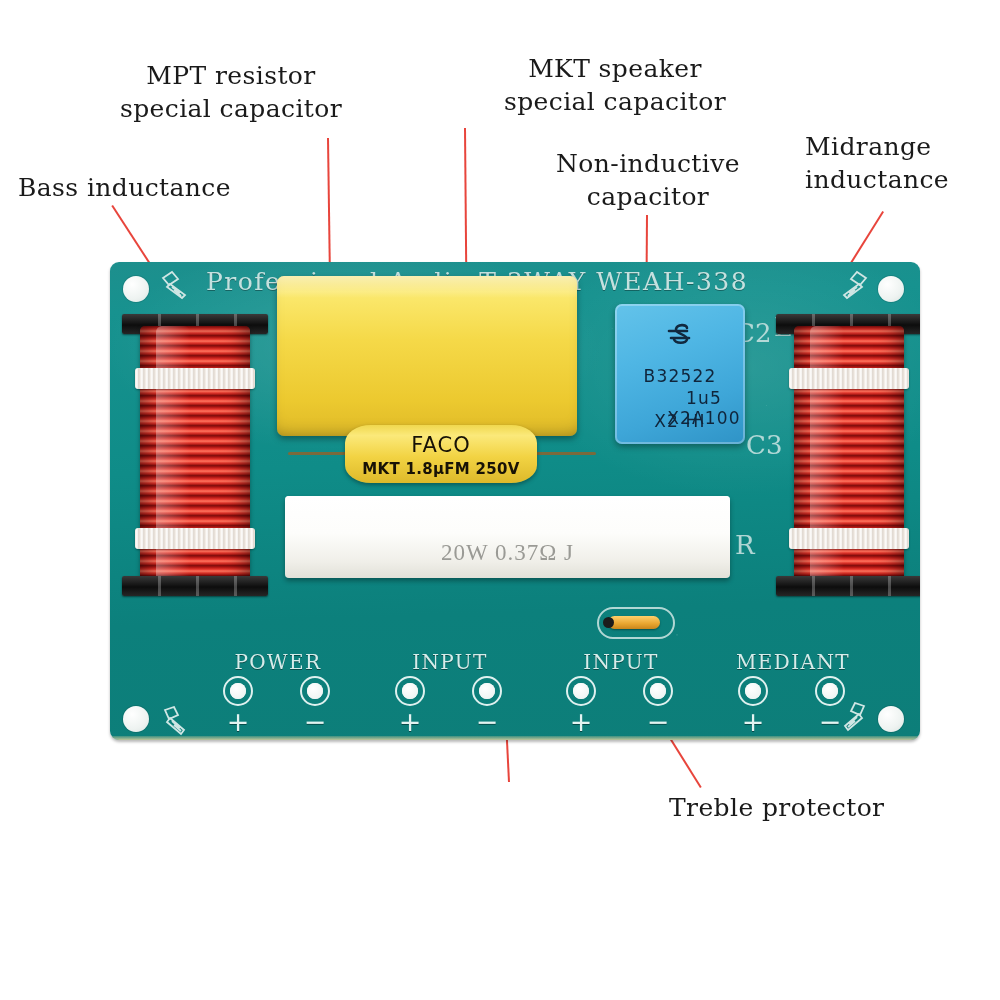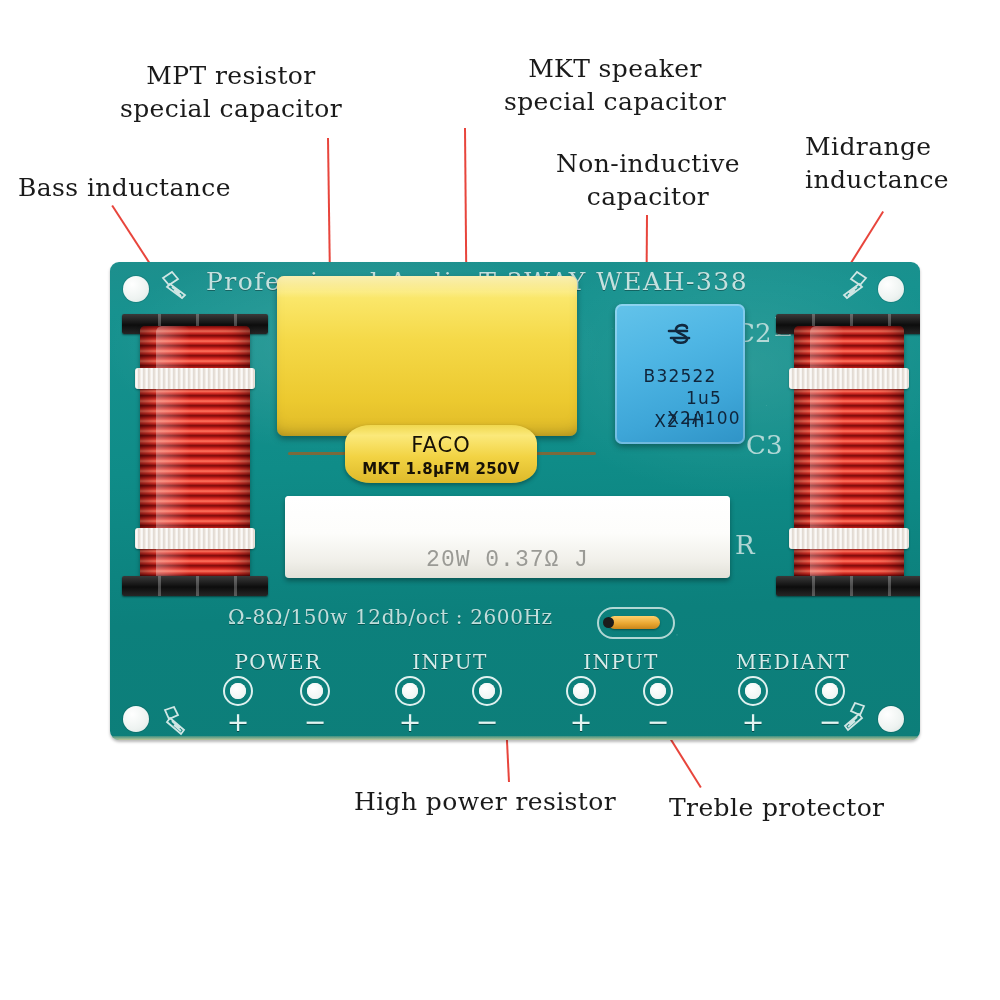--- a/index.html
+++ b/index.html
@@ -140,21 +140,21 @@
   #blue-l3{top:107px;}
   #blue-logo{position:absolute;left:50%;top:14px;transform:translateX(-50%);}
 
   
   #resistor{
     position:absolute;left:175px;top:234px;width:445px;height:82px;border-radius:4px;
     background:linear-gradient(180deg,#ffffff 0%,#fdfdfb 45%,#f0efe9 80%,#e2e1d8 100%);
     box-shadow:0 3px 5px rgba(0,0,0,.33), inset 0 1px 0 rgba(255,255,255,.9);
   }
   #resistor .txt{position:absolute;left:0;right:0;top:44px;text-align:center;
-    color:#9a9a95;font-family:Liberation Mono, monospace;font-size:23px;letter-spacing:1px;margin-top:7px;}
+    color:#9a9a95;font-family:Liberation Serif, serif;font-size:23px;letter-spacing:1px;}
 
   
   #protector{position:absolute;left:487px;top:345px;width:78px;height:32px;}
   #protector .ring{position:absolute;inset:0;border:2px solid #cfe6e4;border-radius:16px;opacity:.85;}
   #protector .body{position:absolute;left:11px;top:9px;width:52px;height:13px;border-radius:7px;
     background:linear-gradient(180deg,#ffcf6b,#e8a52f 60%,#c9861c);
     box-shadow:0 1px 2px rgba(0,0,0,.4);}
   #protector .cap{position:absolute;left:6px;top:10px;width:11px;height:11px;border-radius:50%;background:#1c1c1c;}
 
   
@@ -189,31 +189,29 @@
 
   <div class="callout ctr" style="left:66px;top:60px;width:330px;">MPT resistor
 special capacitor</div>
   <div class="callout ctr" style="left:450px;top:53px;width:330px;">MKT speaker
 special capacitor</div>
   <div class="callout ctr" style="left:533px;top:148px;width:230px;">Non-inductive
 capacitor</div>
   <div class="callout" style="left:805px;top:131px;width:200px;">Midrange
 inductance</div>
   <div class="callout" style="left:18px;top:172px;width:300px;">Bass inductance</div>
-  <div class="callout" style="left:354px;top:786px;width:330px;">High power resistor</div>
   <div class="callout" style="left:669px;top:792px;width:280px;">Treble protector</div>
 
   <div id="pcb">
     <div class="pcb-noise"></div>
 
     <div class="silk" id="silk-header">Professional Audio  T 3WAY WEAH-338</div>
 
     <div class="silk" id="silk-maxpower">MAX POWER 150W</div>
 
-    <div class="silk" id="silk-spec">Ω-8Ω/150w 12db/oct : 2600Hz</div>
 
     <div class="refdes" style="left:400px;top:50px;">C1</div>
     <div class="refdes" style="left:625px;top:56px;">C2</div>
     <div class="refdes" style="left:625px;top:168px;margin-left:11px;">C3</div>
     <div class="refdes" style="left:664px;top:50px;">L</div>
     <div class="refdes" style="left:625px;top:268px;">R</div>
     <div class="refdes" style="left:112px;top:148px;font-size:22px;opacity:.55;">L1</div>
 
     <div class="hole" style="left:13px;top:14px;"></div>
     <div class="hole" style="left:768px;top:14px;"></div>

